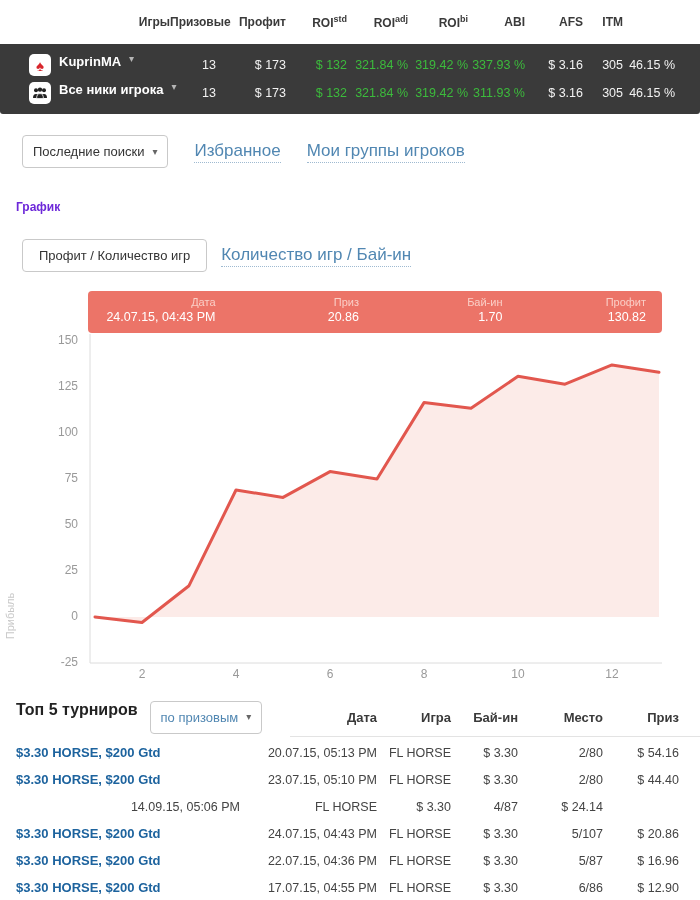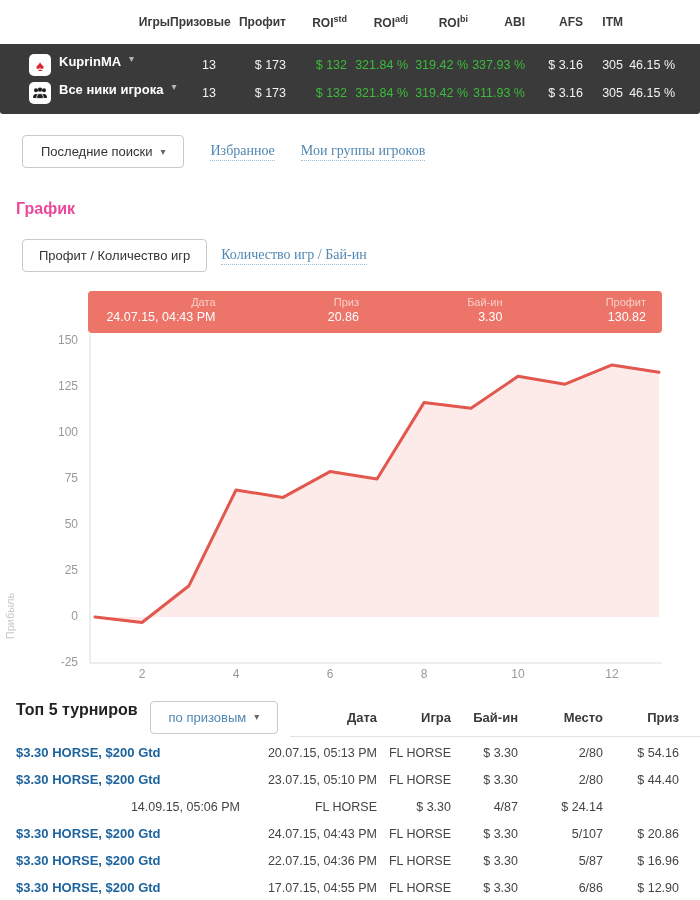--- a/index.html
+++ b/index.html
@@ -25,26 +25,26 @@
   .netico{width:22px;height:22px;background:#fff;border-radius:5px;display:flex;align-items:center;justify-content:center;flex:none;}
   .spade{color:#d8262c;font-size:15px;line-height:1;}
   .spade::after{content:"\2660";}
   .nick{font-size:13px;font-weight:bold;color:#fff;white-space:nowrap;}
   .caret{font-size:10px;color:#b5b5b5;line-height:1;}
   .caret::after{content:"\25BE";}
 
   
   .filters{position:absolute;top:135px;left:22px;display:flex;align-items:center;gap:26px;}
   .btn{display:inline-flex;align-items:center;gap:8px;background:#fff;border:1px solid #c9c9c9;border-radius:4px;
-       padding:8px 18px;font-size:13px;color:#333;cursor:pointer;white-space:nowrap;}
+       padding:8px 10px;font-size:13px;color:#333;cursor:pointer;white-space:nowrap;}
   .btn .caret{color:#666;}
-  .dlink{font-size:14px;color:var(--link);border-bottom:1px dotted #9fbad1;padding-bottom:1px;cursor:pointer;white-space:nowrap;font-family:Liberation Serif, serif;}
-
-  
-  .h2{position:absolute;left:16px;font-size:16px;font-weight:bold;color:#ec4899;}
+  .dlink{font-size:17px;color:var(--link);border-bottom:1px dotted #9fbad1;padding-bottom:1px;cursor:pointer;white-space:nowrap;}
+
+  
+  .h2{position:absolute;left:16px;font-size:12px;font-weight:bold;color:#6d28d9;}
   .tabs{position:absolute;top:239px;left:22px;display:flex;align-items:center;gap:14px;}
   .btn.tab{padding:8px 16px;}
   .blue-btn{color:var(--link);}
   .chart{position:absolute;top:288px;left:0;width:700px;height:404px;}
   .tooltip{position:absolute;left:88px;top:3px;width:574px;height:42px;background:var(--accent);border-radius:4px;
            display:grid;grid-template-columns:1fr 1fr 1fr 1fr;padding-top:5px;z-index:2;}
   .tooltip .tcell{text-align:right;padding-right:16px;}
   .tlabel{font-size:11px;color:rgba(255,236,230,0.75);line-height:13px;}
   .tvalue{font-size:12.5px;color:#fff;line-height:17px;}
   .ytick{position:absolute;left:28px;width:50px;text-align:right;font-size:12px;color:#999;}
@@ -152,21 +152,21 @@
       <div class="tcell">
         <div class="tlabel">Дата</div>
         <div class="tvalue">24.07.15, 04:43 PM</div>
       </div>
       <div class="tcell">
         <div class="tlabel">Приз</div>
         <div class="tvalue">20.86</div>
       </div>
       <div class="tcell">
         <div class="tlabel">Бай-ин</div>
-        <div class="tvalue">3.30</div>
+        <div class="tvalue">1.70</div>
       </div>
       <div class="tcell">
         <div class="tlabel">Профит</div>
         <div class="tvalue">130.82</div>
       </div>
     </div>
 
     <svg width="700" height="404">
       <polygon points="95,329.0 142,334.5 189,297.7 236,202.0 283,209.4 330,183.6 377,191.0 424,114.6 471,120.2 518,88.3 565,96.2 612,76.9 659,84.3 659,329 95,329" fill="#fcebe8"></polygon>
       <line x1="90" y1="46" x2="90" y2="375" stroke="#dcdcdc" stroke-width="1"></line>

